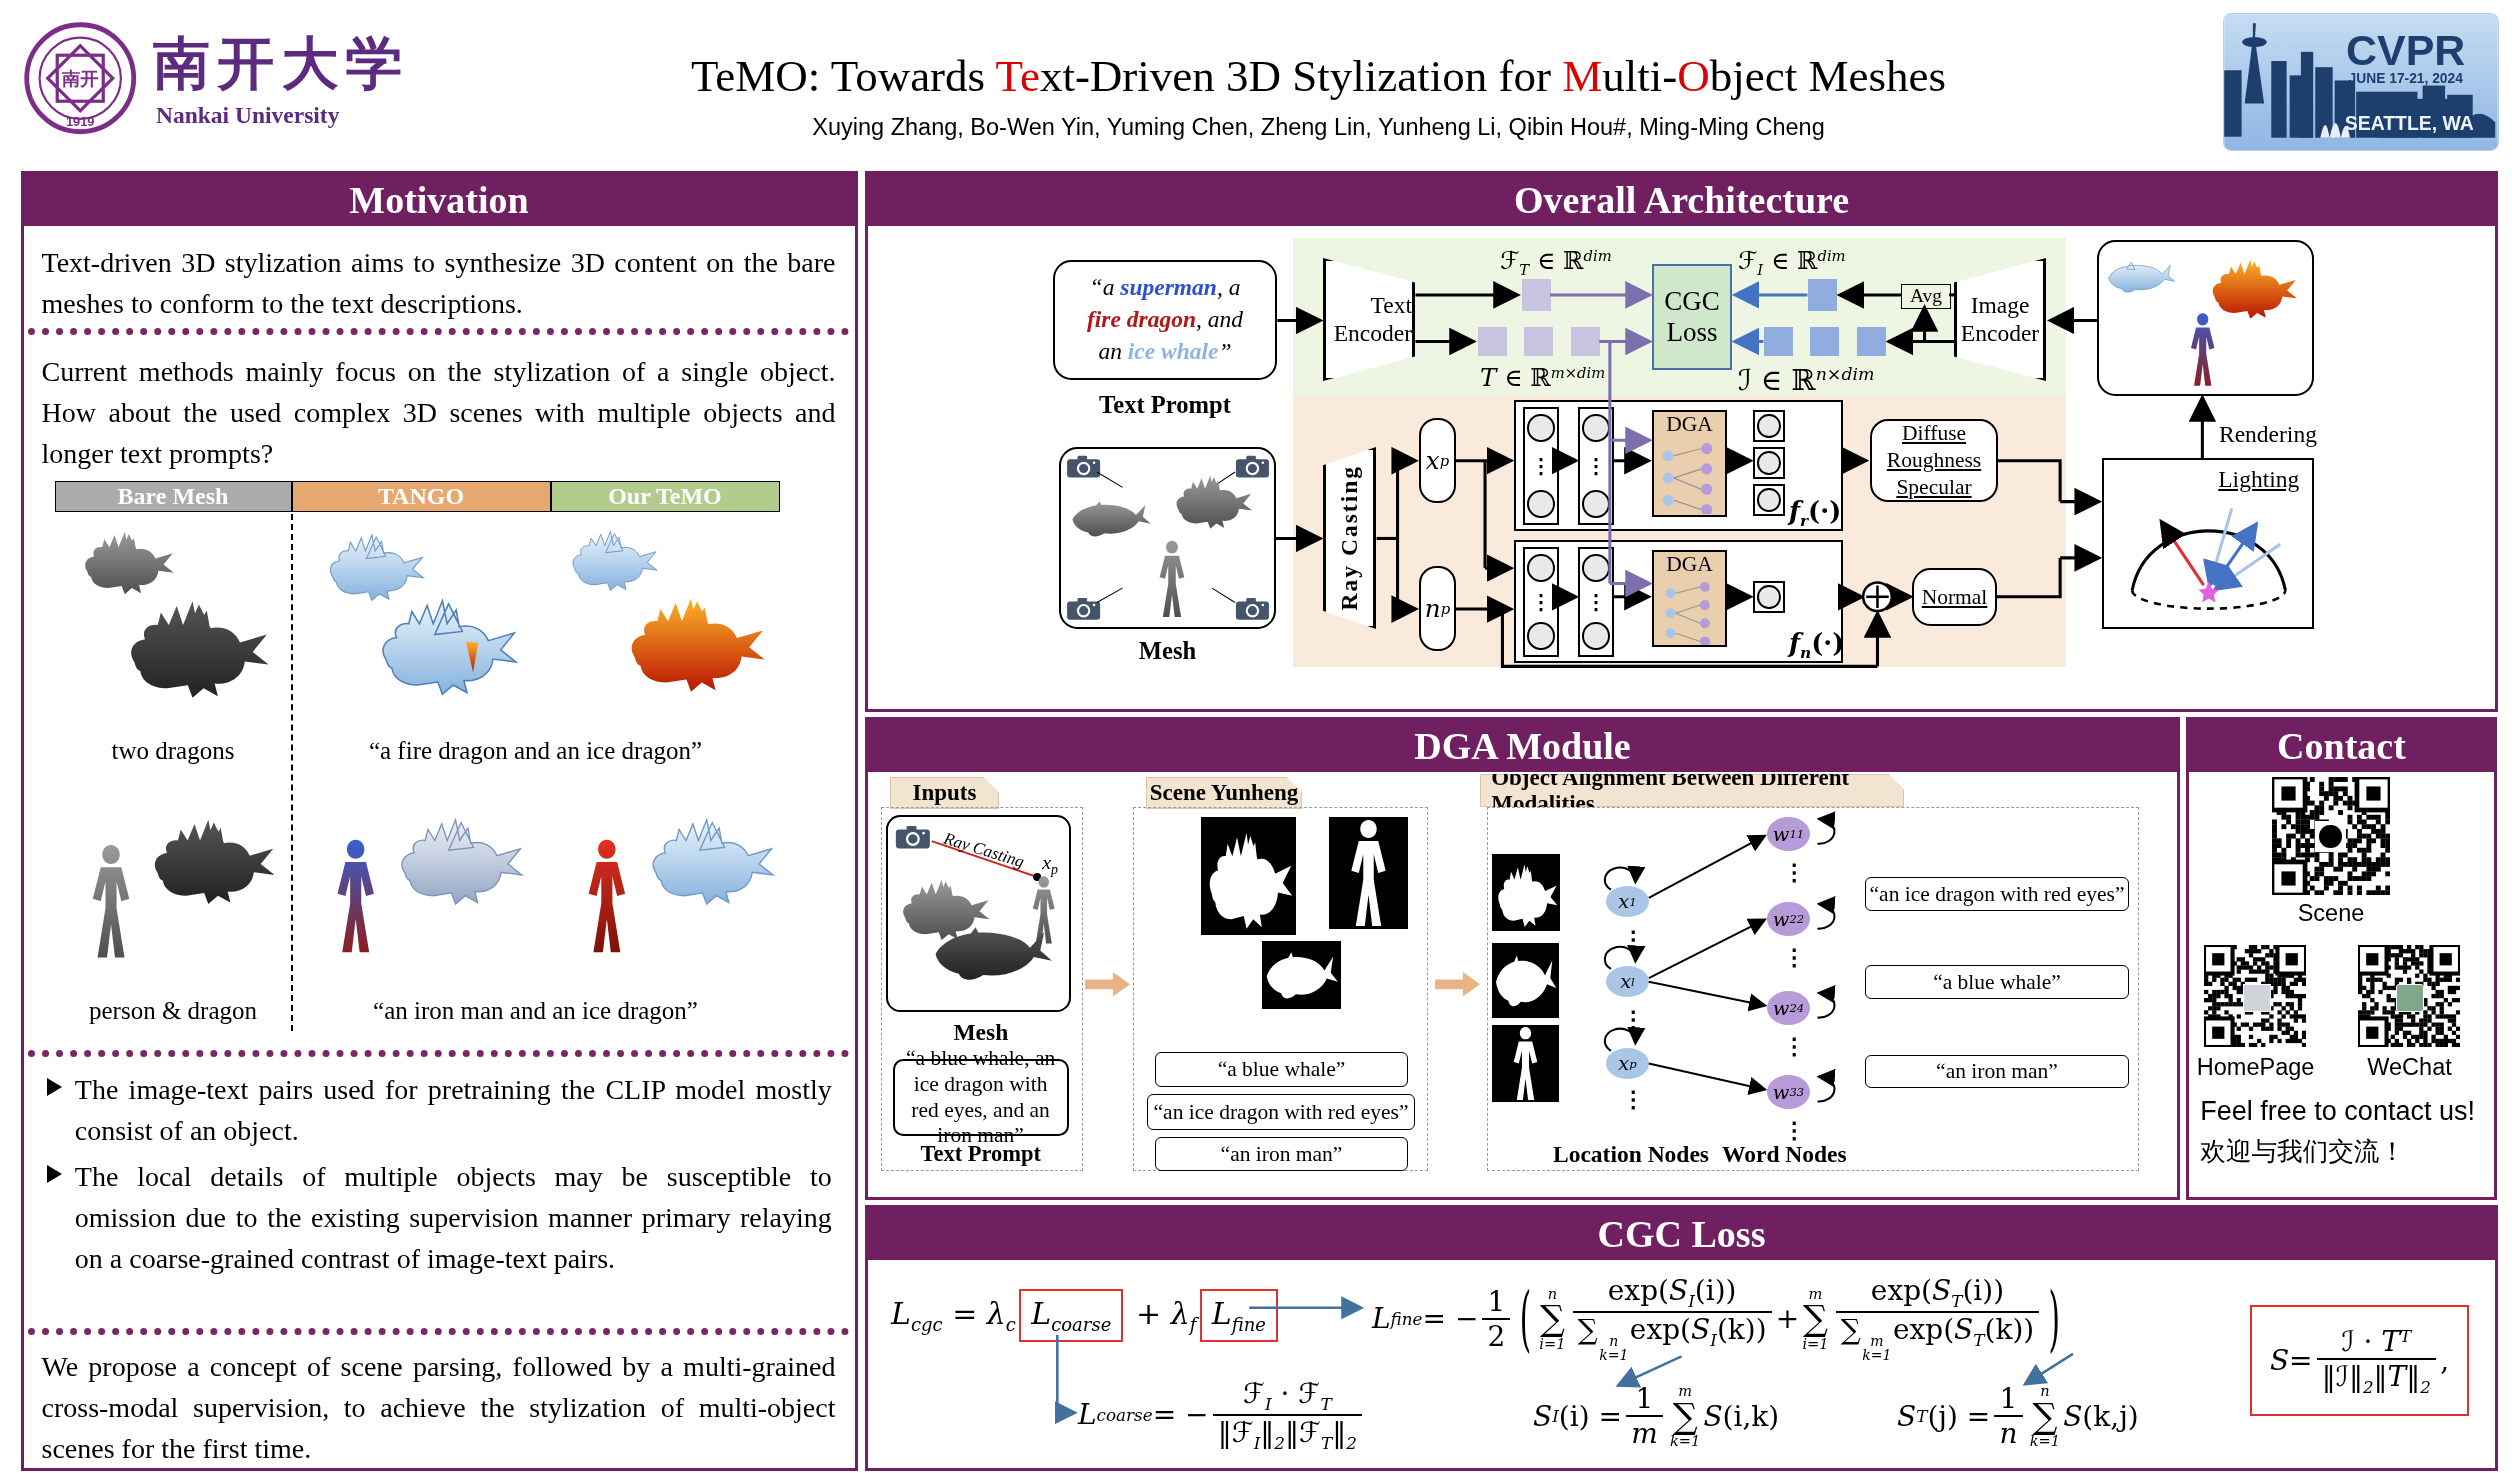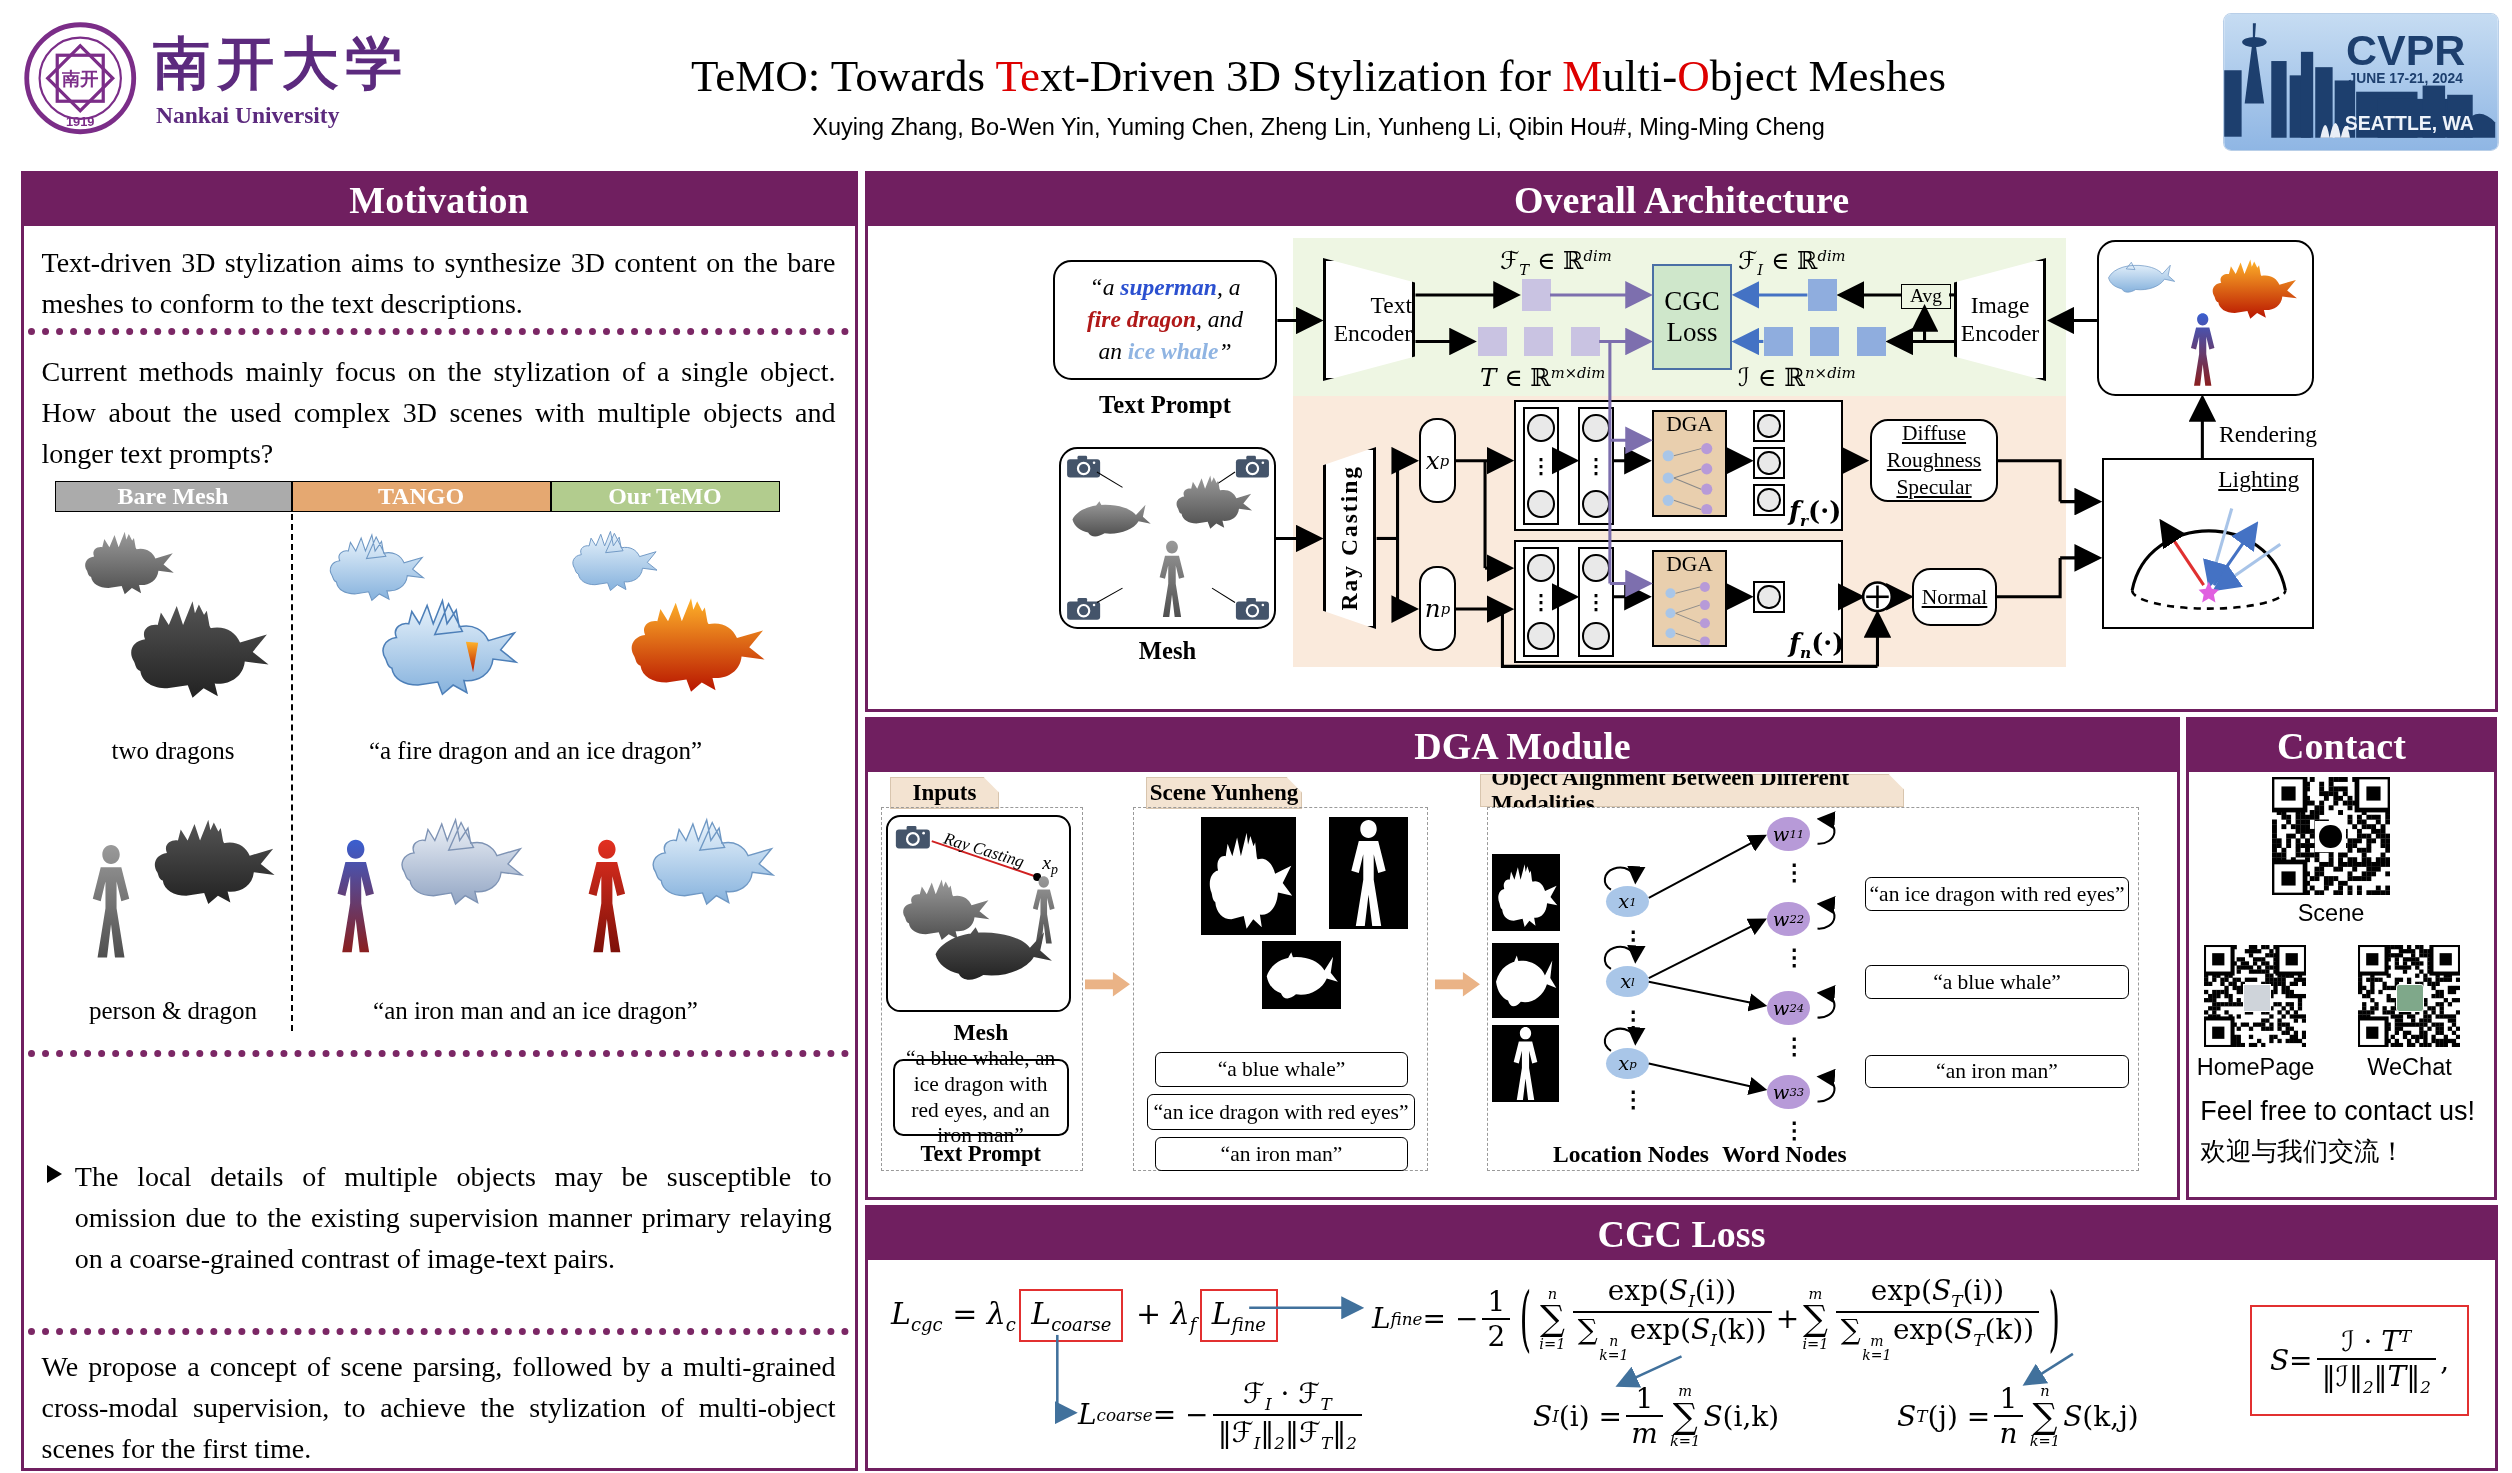--- a/index.html
+++ b/index.html
@@ -213,20 +213,24 @@
       </svg>
       <svg class="abs" style="left:527px;top:609px;" width="229" height="207" viewBox="0 0 448 405">
         <use href="#personP" fill="url(#gRed)" transform="translate(55,105) scale(1.55)"></use>
         <use href="#dragonP" fill="url(#gIce)" stroke="#6f98c4" stroke-width="2" transform="translate(175,45) scale(1.35)"></use>
       </svg>
       <div class="cap" style="left:31px;top:823px;width:237px;">person &amp; dragon</div>
       <div class="cap" style="left:268px;top:823px;width:488px;">“an iron man and an ice dragon”</div>
     </div>
 
     <div class="abs dotline" style="left:4.1px;top:876px;width:821px;"></div>
+    <div class="bullet" style="left:23px;top:895px;width:791px;">
+      <span class="tri"></span>
+      <span class="para" style="width:757px;">The image-text pairs used for pretraining the CLIP model mostly consist of an object.</span>
+    </div>
     <div class="bullet" style="left:23px;top:982px;width:791px;">
       <span class="tri"></span>
       <span class="para" style="width:757px;">The local details of multiple objects may be susceptible to omission due to the existing supervision manner primary relaying on a coarse-grained contrast of image-text pairs.</span>
     </div>
     <div class="abs dotline" style="left:4.1px;top:1154px;width:821px;"></div>
     <div class="abs para" style="left:18px;top:1172px;width:794px;">We propose a concept of scene parsing, followed by a multi-grained cross-modal supervision, to achieve the stylization of multi-object scenes for the first time.</div>
   </div>
 
   <div class="section" style="left:865px;top:171px;width:1633px;height:541px;">
     <div class="sechead">Overall Architecture</div>
@@ -253,21 +257,21 @@
     <div class="sq" style="left:656px;top:153px;width:29px;height:29px;background:#c9c3e2;"></div>
     <div class="sq" style="left:703px;top:153px;width:29px;height:29px;background:#c9c3e2;"></div>
     <div class="sq" style="left:940px;top:105px;width:29px;height:32px;background:#8fadde;"></div>
     <div class="sq" style="left:896px;top:153px;width:29px;height:29px;background:#8fadde;"></div>
     <div class="sq" style="left:942px;top:153px;width:29px;height:29px;background:#8fadde;"></div>
     <div class="sq" style="left:989px;top:153px;width:29px;height:29px;background:#8fadde;"></div>
 
     <div class="abs math" style="left:632px;top:72px;font-size:24.6px;"><span>ℱ</span><span class="msub">T</span><span> ∈ ℝ</span><span class="msup">dim</span></div>
     <div class="abs math" style="left:870px;top:72px;font-size:24.6px;"><span>ℱ</span><span class="msub">I</span><span> ∈ ℝ</span><span class="msup">dim</span></div>
     <div class="abs math" style="left:612px;top:189px;font-size:24.6px;"><span class="mi">T</span><span> ∈ ℝ</span><span class="msup">m×dim</span></div>
-    <div class="abs math" style="left:870px;top:189px;font-size:25px;"><span>ℐ</span><span> ∈ ℝ</span><span class="msup">n×dim</span></div>
+    <div class="abs math" style="left:870px;top:189px;font-size:29px;"><span>ℐ</span><span> ∈ ℝ</span><span class="msup">n×dim</span></div>
 
     <div class="abs col" style="left:784px;top:90px;width:80px;height:106px;background:#cfe7cb;border:2px solid #4a6fa5;font-size:27px;box-sizing:border-box;">
       <span>CGC</span>
         <span>Loss</span>
     </div>
     <div class="abs cen" style="left:1033px;top:110px;width:48px;height:22.5px;border:1.5px solid #000;font-size:19.4px;display:flex;">Avg</div>
 
     <div class="blk rnd" style="left:1229px;top:66px;width:217px;height:156px;">
       <svg width="212" height="151" viewBox="0 0 415 295">
         <use href="#whaleP" fill="url(#gIce)" stroke="#6f98c4" stroke-width="2" transform="translate(10,25) scale(0.72)"></use>

